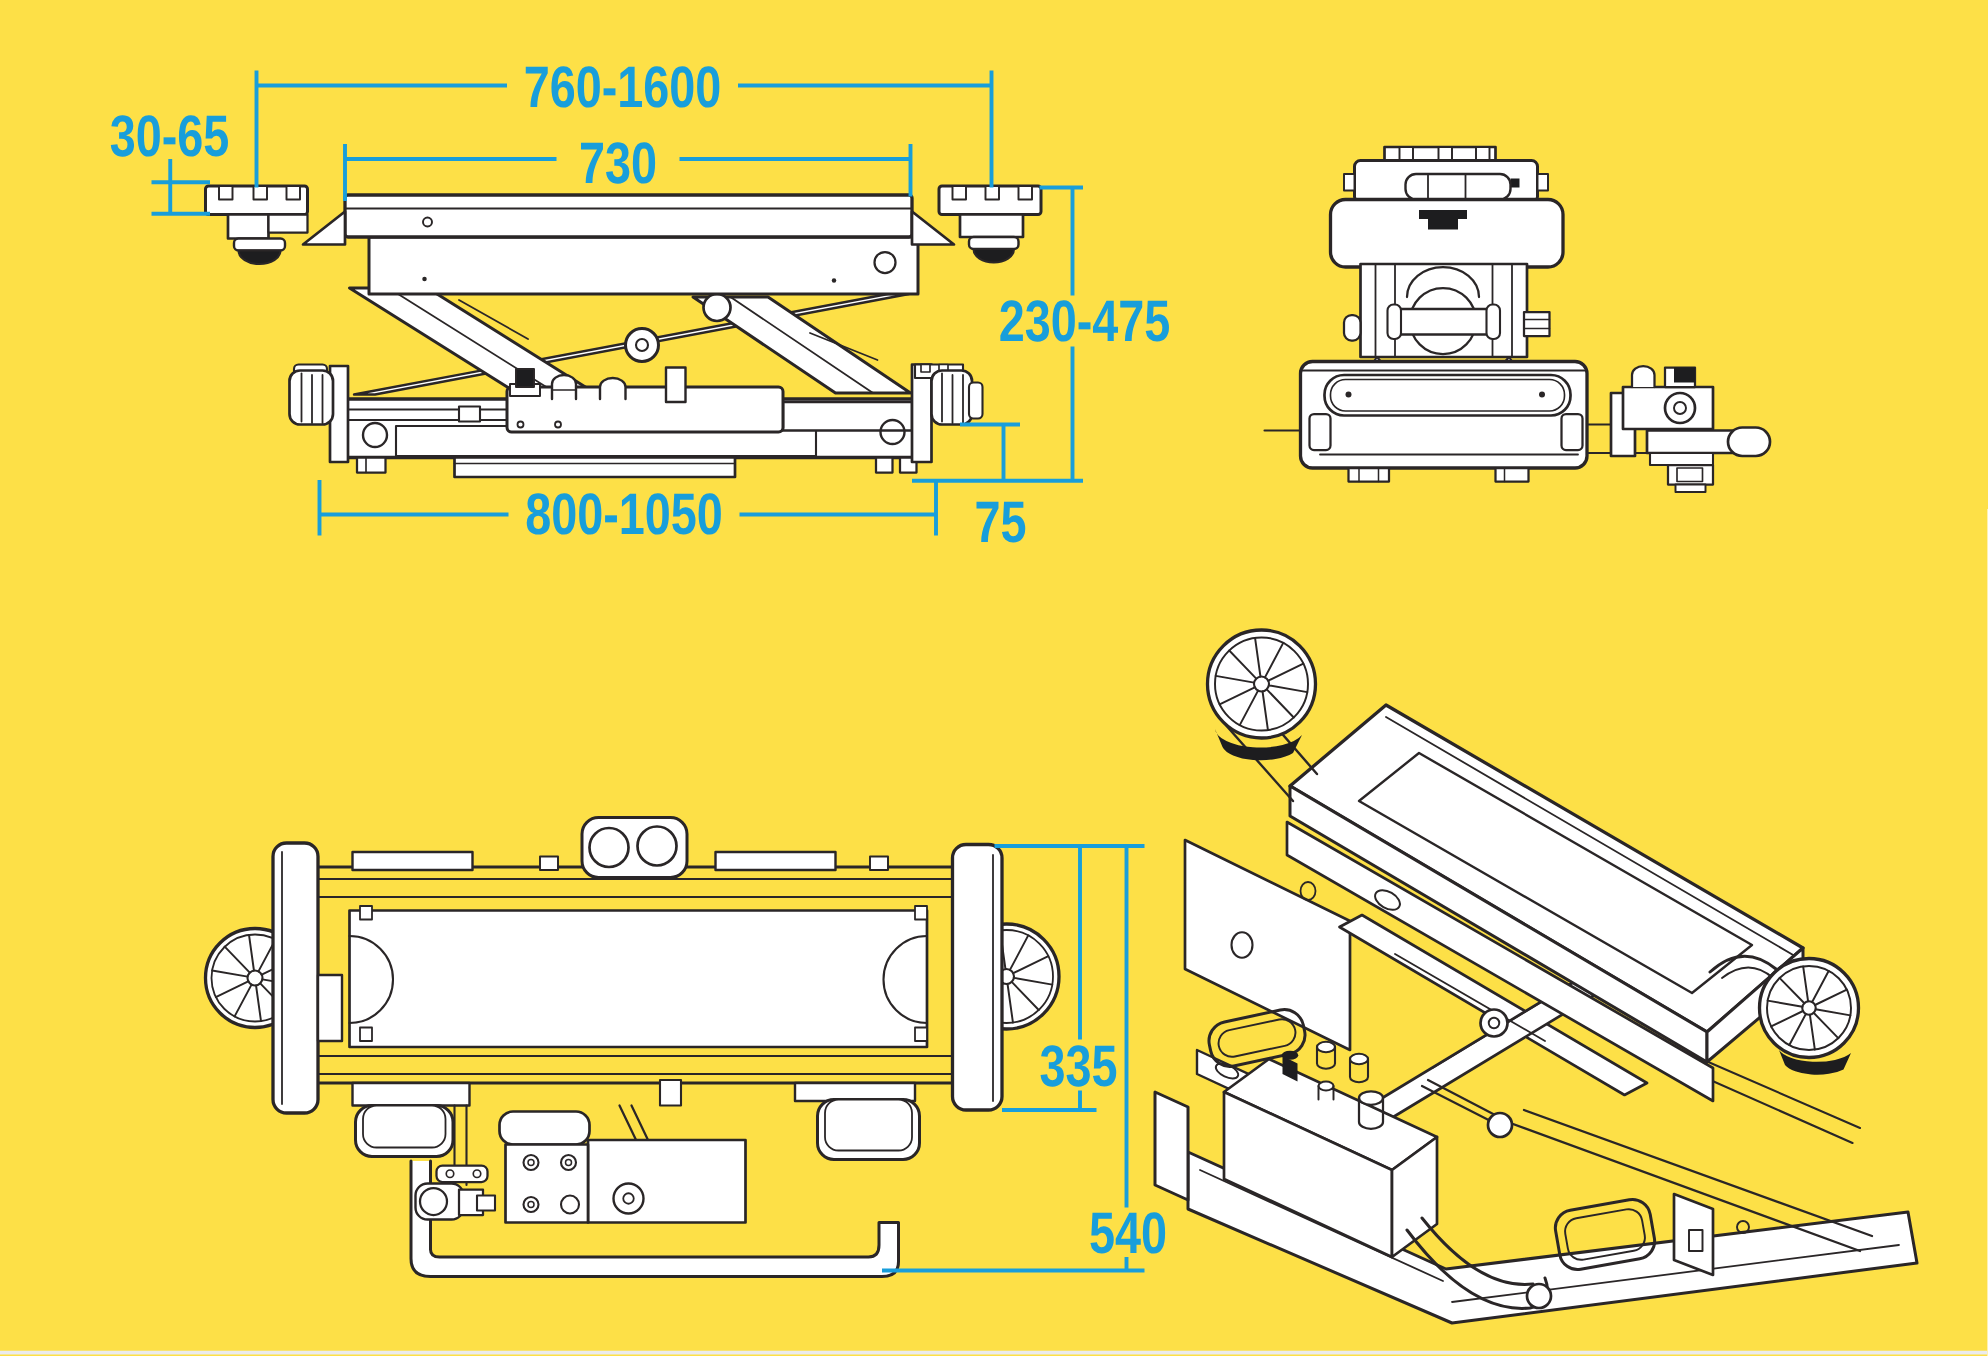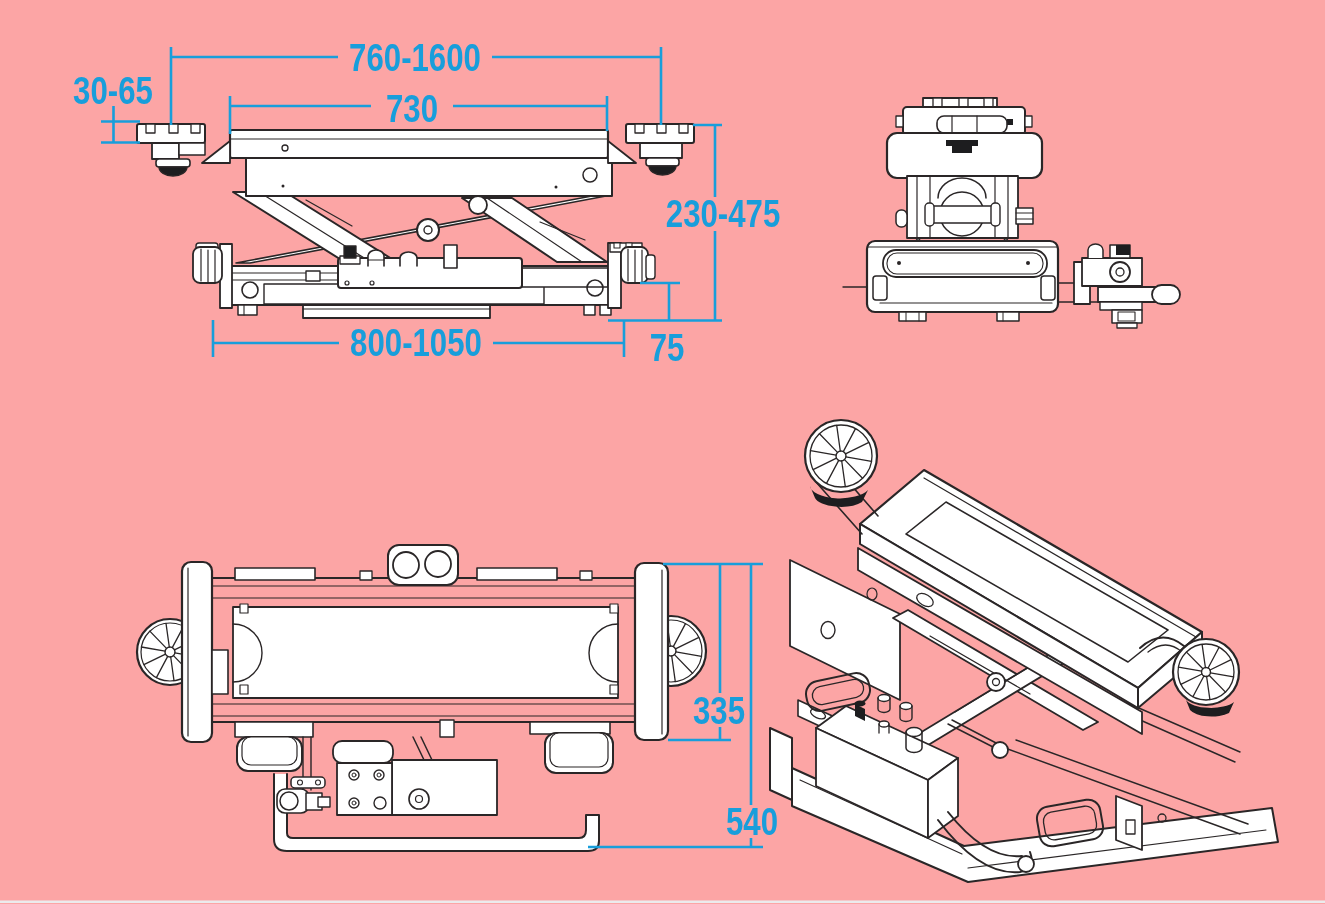--- a/index.html
+++ b/index.html
@@ -1,16 +1,16 @@
 <!DOCTYPE html>
 <html><head>
 <meta charset="utf-8">
 <style>
   html,body{margin:0;padding:0;background:#fff;}
-  .stage{position:relative;width:1325px;height:904px;background:#fca5a5;overflow:hidden;
+  .stage{position:relative;width:1325px;height:904px;background:#fde047;overflow:hidden;
          font-family:"Liberation Sans",sans-serif;}
   svg{display:block}
   .ink{stroke:#2a2627;fill:none;stroke-linejoin:round;stroke-linecap:round;}
   .dimline{stroke:#189edb;stroke-width:2.6;fill:none;stroke-linecap:butt;}
   text.dim{font-family:"Liberation Sans",sans-serif;font-weight:bold;font-size:39px;
            fill:#189edb;text-anchor:middle;}
 </style>
 </head>
 <body>
 

